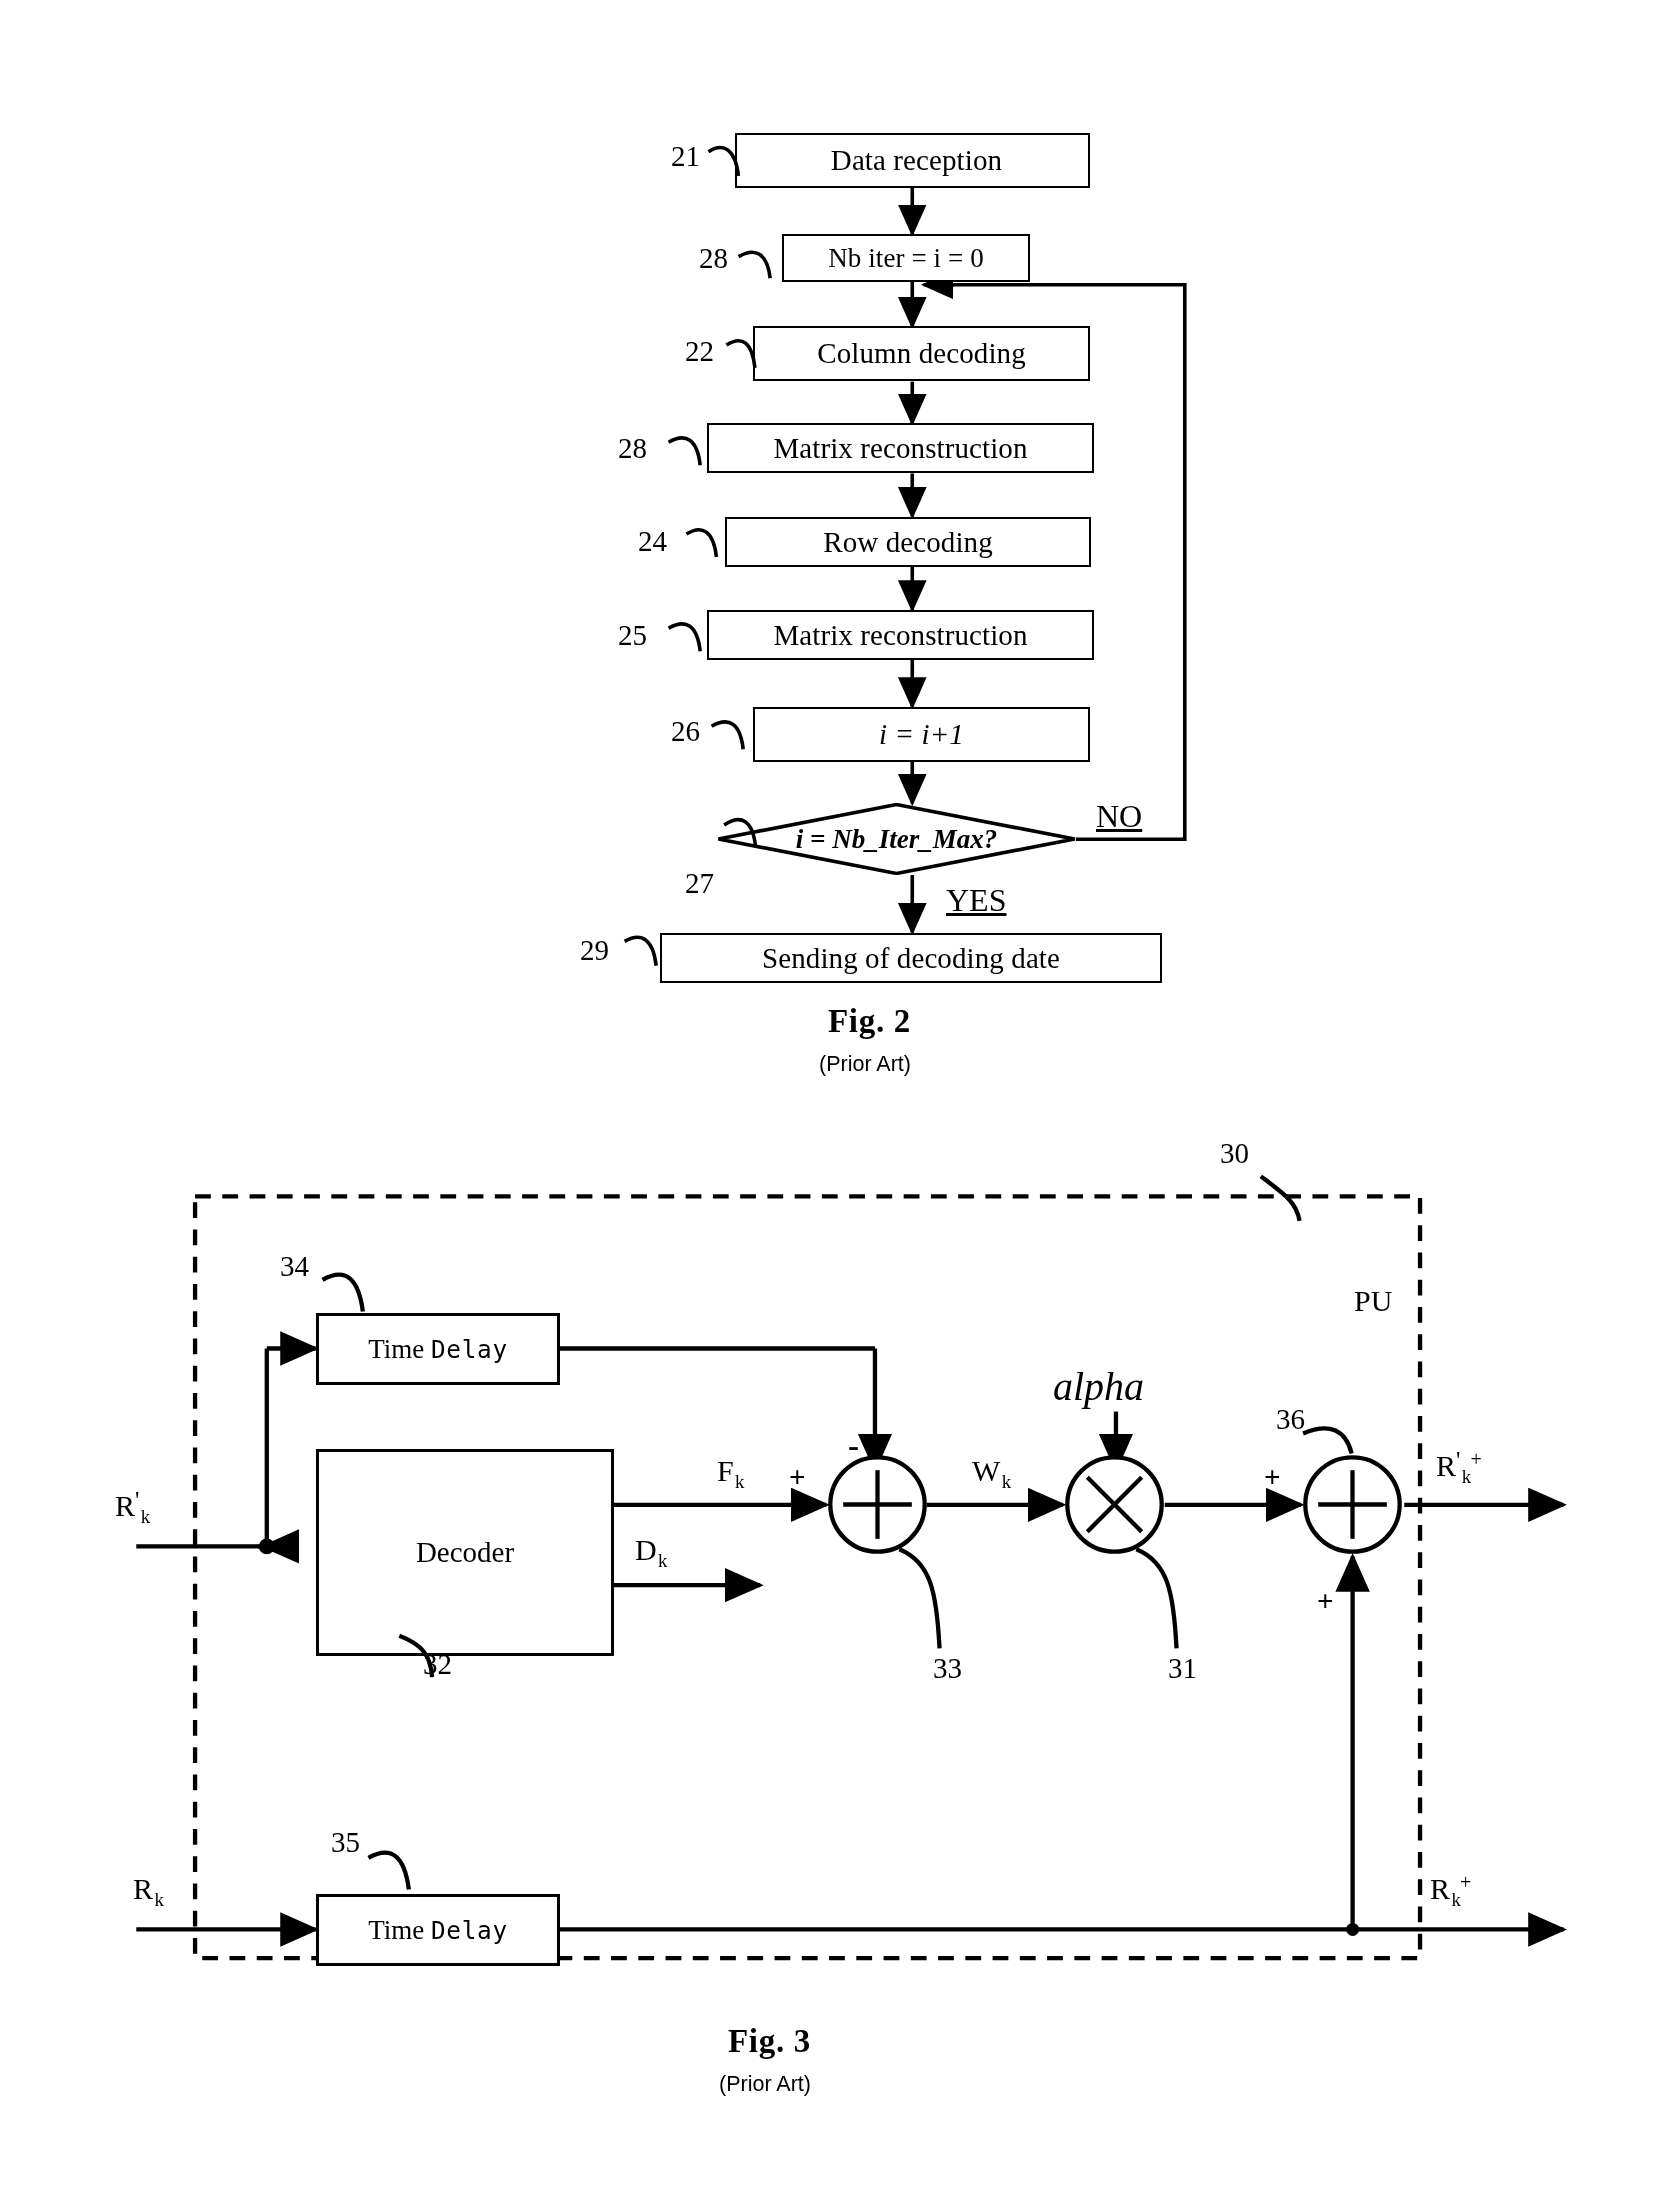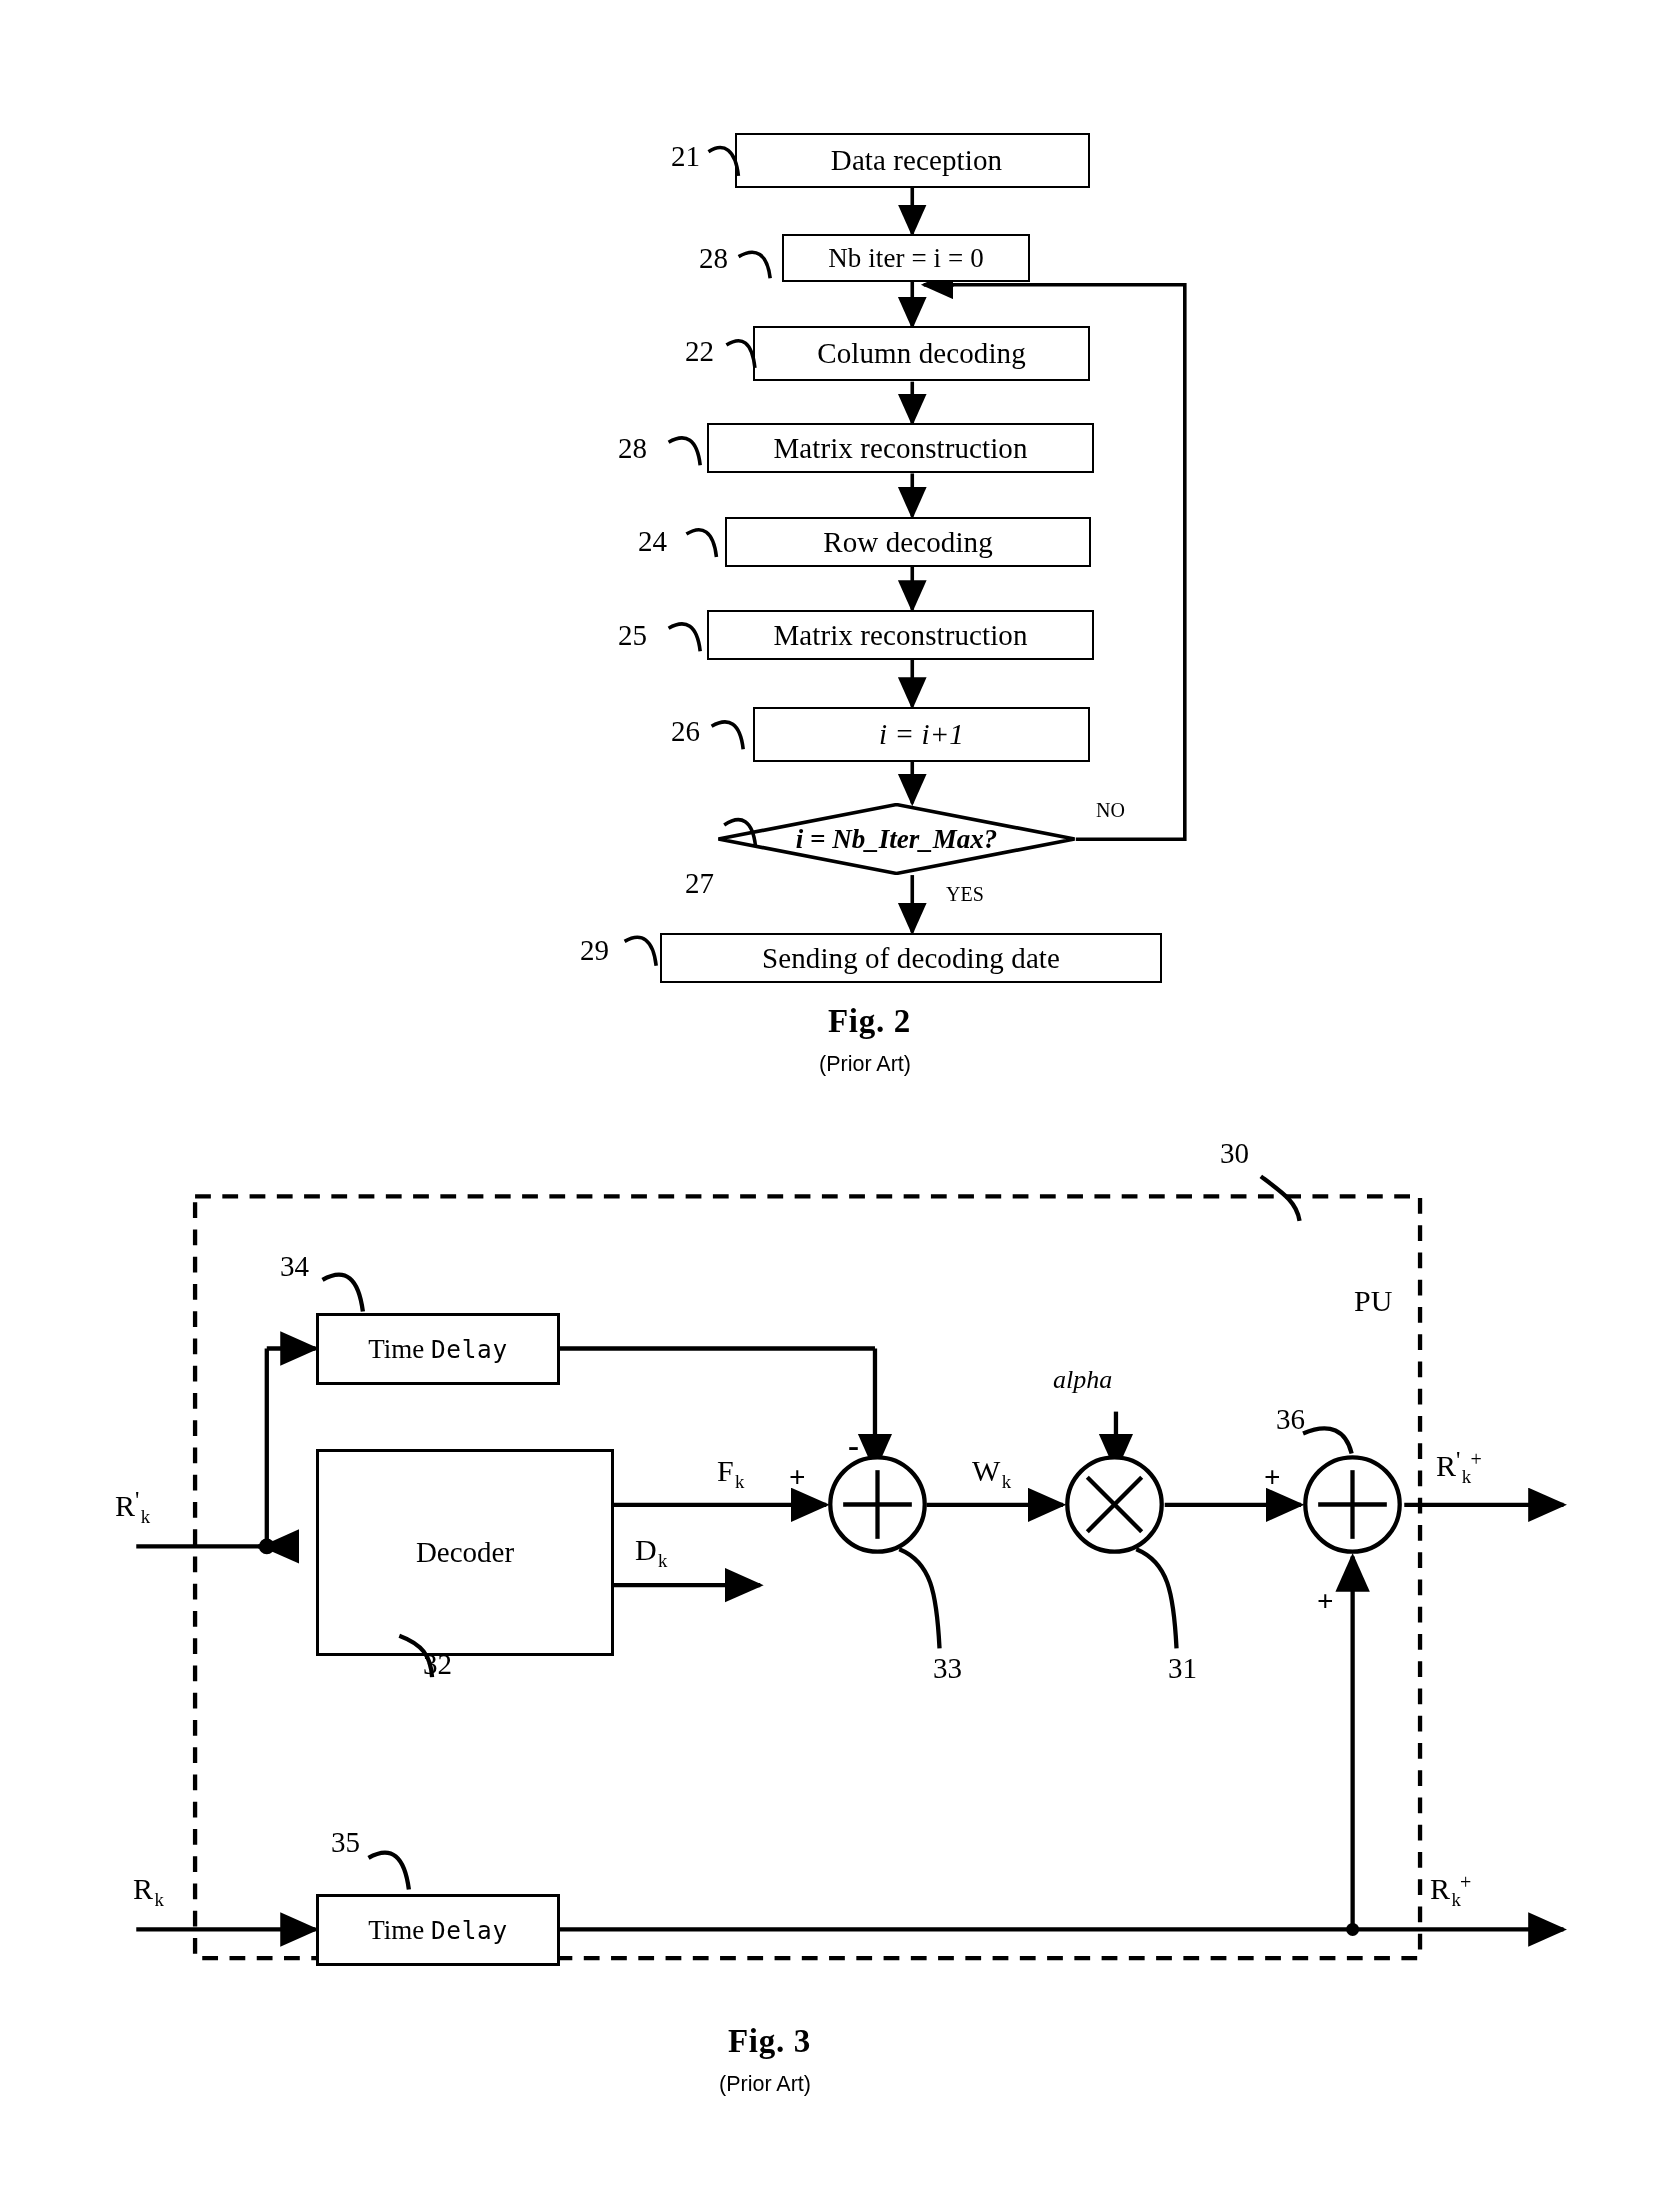--- a/index.html
+++ b/index.html
@@ -57,23 +57,24 @@
   .ref-num {
     position: absolute;
     font-size: 29px;
     line-height: 1;
     white-space: nowrap;
   }
 
   
   .branch-label {
     position: absolute;
-    font-size: 20px;
-    line-height: 1;
-    white-space: nowrap;
+    font-size: 32px;
+    line-height: 1;
+    white-space: nowrap;
+    text-decoration: underline;
   }
 
   
   .fig-caption {
     position: absolute;
     text-align: right;
     white-space: nowrap;
   }
   .fig-caption .fig-title {
     font-family: "Liberation Serif", "DejaVu Serif", serif;
@@ -154,21 +155,21 @@
     font-weight: bold;
     line-height: 1;
   }
   .pm.minus { font-size: 33px; }
 
   
   .alpha-label {
     position: absolute;
     font-family: "Liberation Serif", "DejaVu Serif", serif;
     font-style: italic;
-    font-size: 26px;
+    font-size: 40px;
     line-height: 1;
   }
   
   .pu-label {
     position: absolute;
     font-family: "Liberation Serif", "DejaVu Serif", serif;
     font-size: 30px;
     line-height: 1;
   }
   

